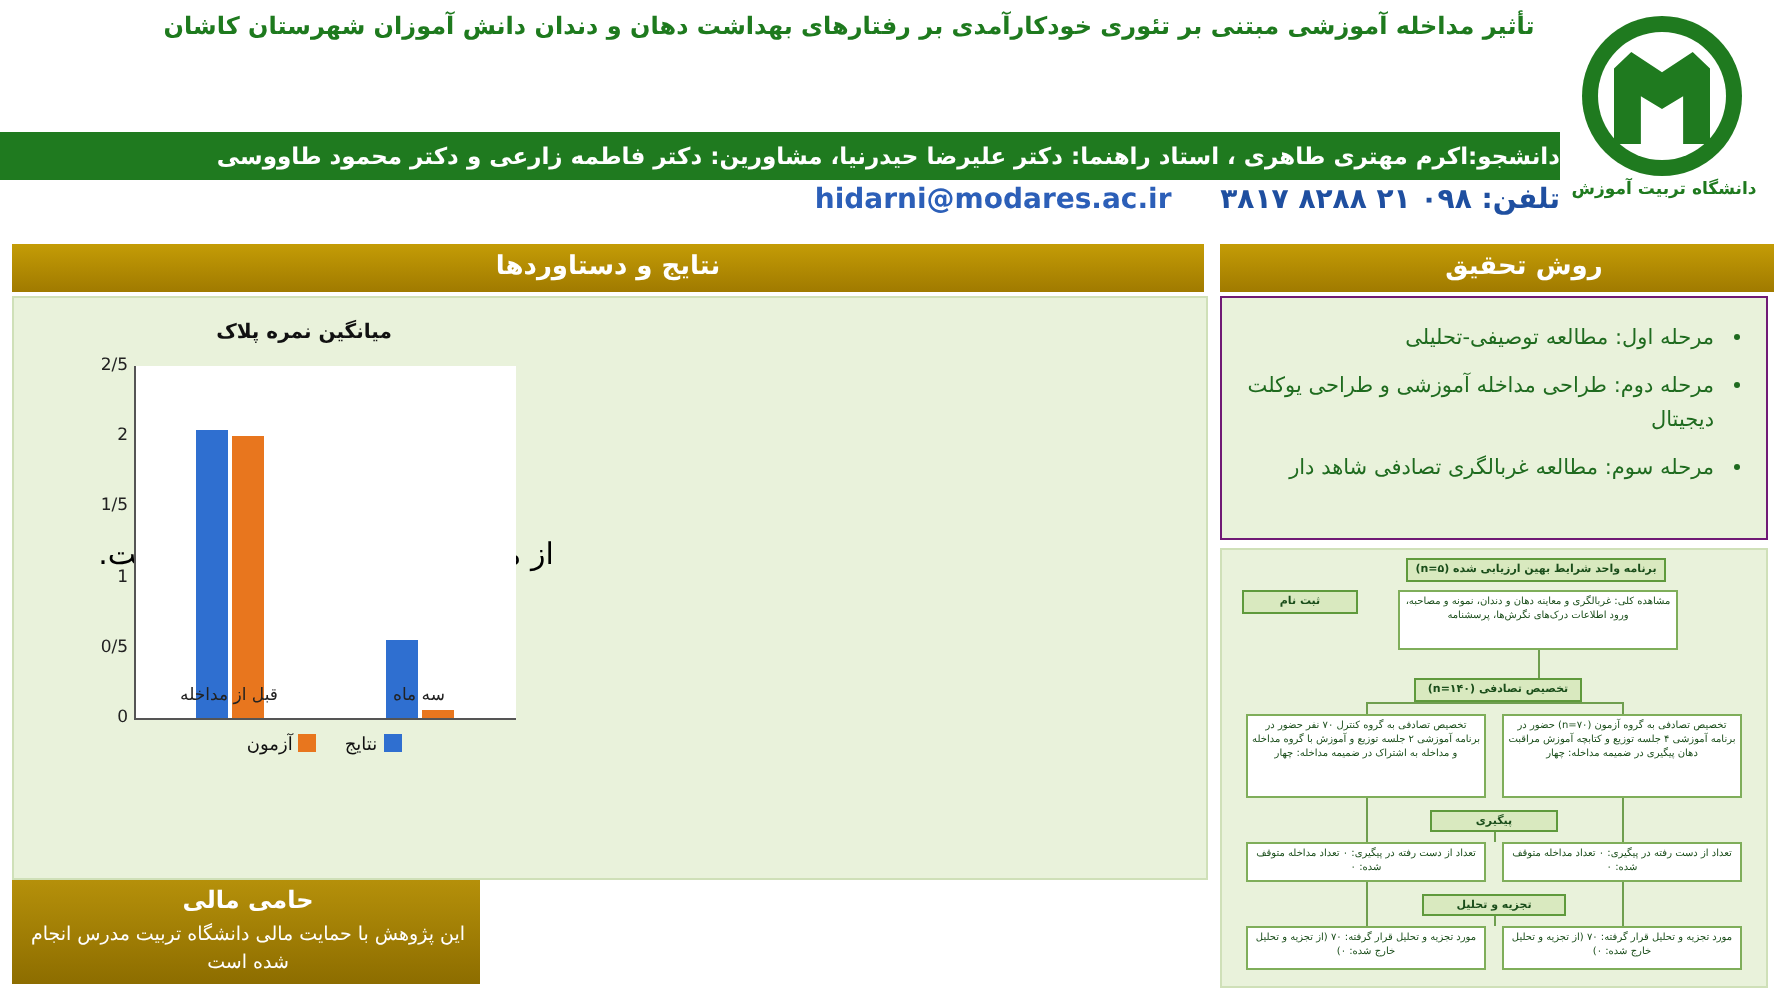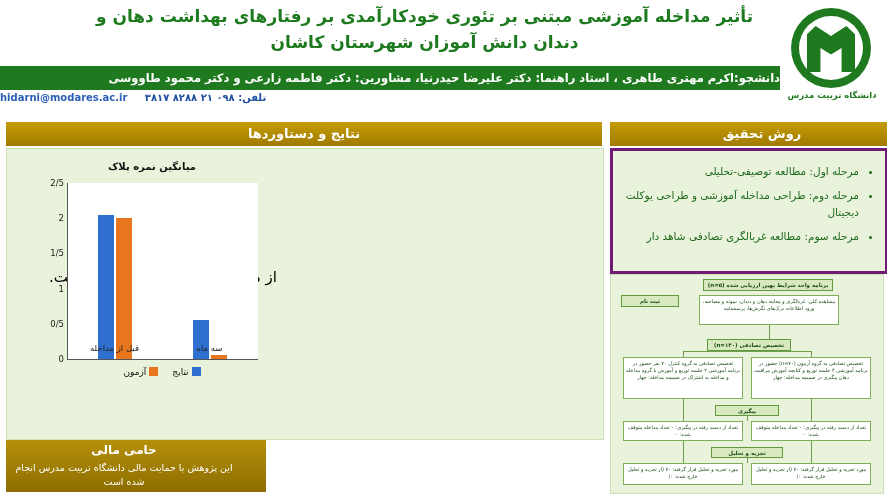--- a/index.html
+++ b/index.html
@@ -15,35 +15,35 @@
   
   .header-band{
     position:absolute;left:0;top:0;width:887px;height:120px;
     background:#ffffff;
   }
   .title-box{
     position:absolute;right:110px;top:4px;width:705px;
     text-align:center;
     color:#1e7a1e;
     font-weight:bold;
-    font-size:17px;
+    font-size:12px;
     line-height:1.5;
     letter-spacing:0;
   }
   .green-strip{
     position:absolute;left:0;top:66px;width:780px;height:24px;
     background:#1f7a1f;
   }
   .green-strip-text{
     position:absolute;left:0;top:68px;width:780px;height:22px;
     color:#ffffff;font-size:11.5px;font-weight:bold;text-align:right;line-height:21px;
   }
   .contact-line{
     position:absolute;left:0;top:92px;width:780px;
-    text-align:left;color:#1f4fa0;font-size:10px;font-weight:bold;
+    text-align:right;color:#1f4fa0;font-size:14px;font-weight:bold;
   }
   .contact-line .tel{color:#1f4fa0;}
   .contact-line .mail{color:#2c5fb8;text-decoration:none;}
 
   
   .logo{
     position:absolute;right:6px;top:6px;width:98px;height:105px;
   }
   .logo .ring{
     position:absolute;left:8px;top:2px;width:80px;height:80px;
@@ -116,38 +116,39 @@
   }
   .legend{
     position:absolute;left:40px;top:206px;width:190px;
     text-align:center;font-size:9px;color:#111;
   }
   .legend span.sw{display:inline-block;width:9px;height:9px;vertical-align:-1px;margin-left:3px;}
   .legend .item{display:inline-block;margin:0 7px;}
 
   
   .sponsor{
-    position:absolute;left:6px;top:440px;width:260px;height:52px;
+    position:absolute;left:6px;top:440px;width:218px;height:52px;
     background:#a07c00;
     background:linear-gradient(to bottom,#b5900a,#8d6d00);
     color:#ffffff;
+    padding-left:16px;
   }
   .sponsor-title{
     position:absolute;left:0;top:3px;width:236px;text-align:center;
     font-size:12px;font-weight:bold;color:#ffffff;
   }
   .sponsor-text{
     position:absolute;left:0;top:21px;width:236px;text-align:center;
     font-size:9.5px;line-height:1.5;color:#ffffff;
   }
 
   
   .method-panel{
     position:absolute;left:610px;top:148px;width:272px;height:120px;
-    background:#e9f2db;border:3px solid #701a75;
+    background:#e9f2db;border:1px solid #701a75;
   }
   .method-list{
     margin:0;padding:12px 26px 0 8px;
     list-style:disc;
   }
   .method-list li{
     color:#1f6b1f;font-size:10.5px;line-height:1.55;margin-bottom:8px;
     text-align:right;
   }
 
@@ -188,21 +189,21 @@
       <span class="tel">تلفن:</span>
       <span class="tel">۰۹۸ ۲۱ ۸۲۸۸ ۳۸۱۷</span>
       &nbsp;&nbsp;&nbsp;
       <a class="mail" href="#">hidarni@modares.ac.ir</a>
     </div>
 
     <div class="logo">
       <div class="ring"></div>
       <div class="inner"></div>
       <div class="mark"></div>
-      <div class="uni-name">دانشگاه تربیت مدرس</div>
+      <div class="uni-name">دانشگاه تربیت آموزش</div>
     </div>
   </div>
 
   <div class="col-div"></div>
 
   <div class="bar bar-results">نتایج و دستاوردها</div>
   <div class="bar bar-method">روش تحقیق</div>
 
   <div class="results-panel">
 

